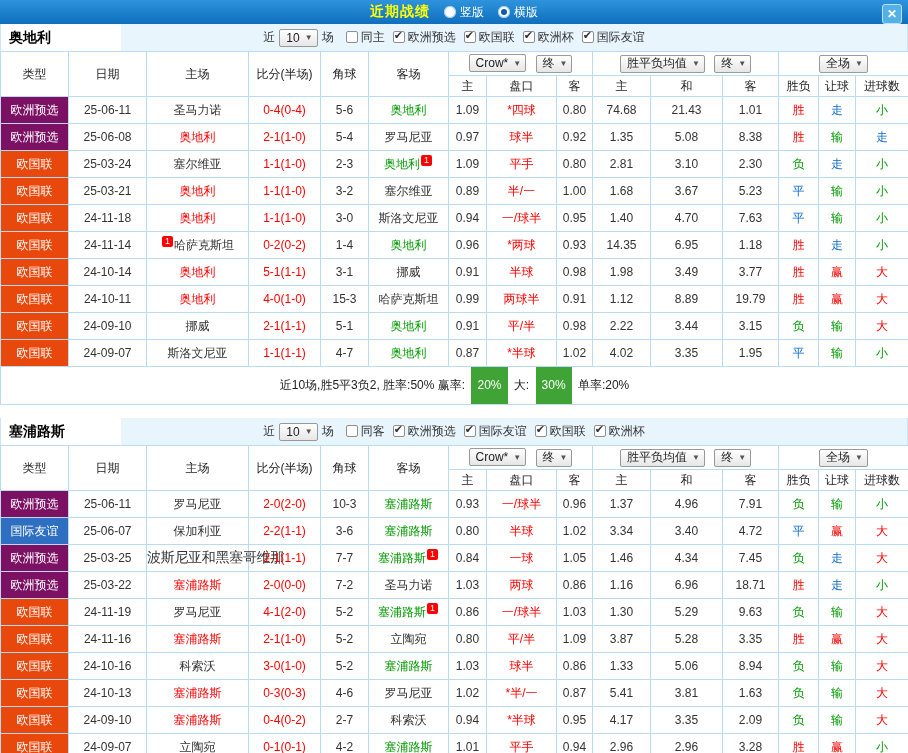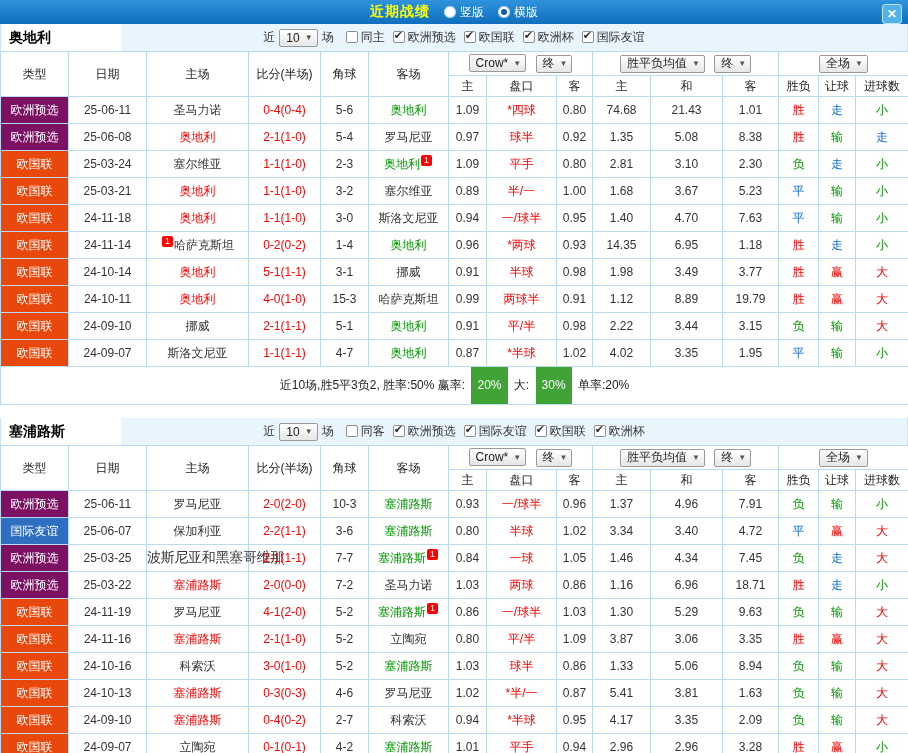--- a/index.html
+++ b/index.html
@@ -570,21 +570,21 @@
           <td class="type t-orange">欧国联</td>
           <td class="">24-11-16</td>
           <td><span class="c-red">塞浦路斯</span></td>
           <td class="c-red">2-1(1-0)</td>
           <td class="">5-2</td>
           <td><span>立陶宛</span></td>
           <td class="">0.80</td>
           <td class="c-red">平/半</td>
           <td class="">1.09</td>
           <td class="">3.87</td>
-          <td class="">3.06</td>
+          <td class="">5.28</td>
           <td class="">3.35</td>
           <td class="c-red">胜</td>
           <td class="c-red">赢</td>
           <td class="c-red">大</td>
         </tr>
         <tr>
           <td class="type t-orange">欧国联</td>
           <td class="">24-10-16</td>
           <td><span>科索沃</span></td>
           <td class="c-red">3-0(1-0)</td>

